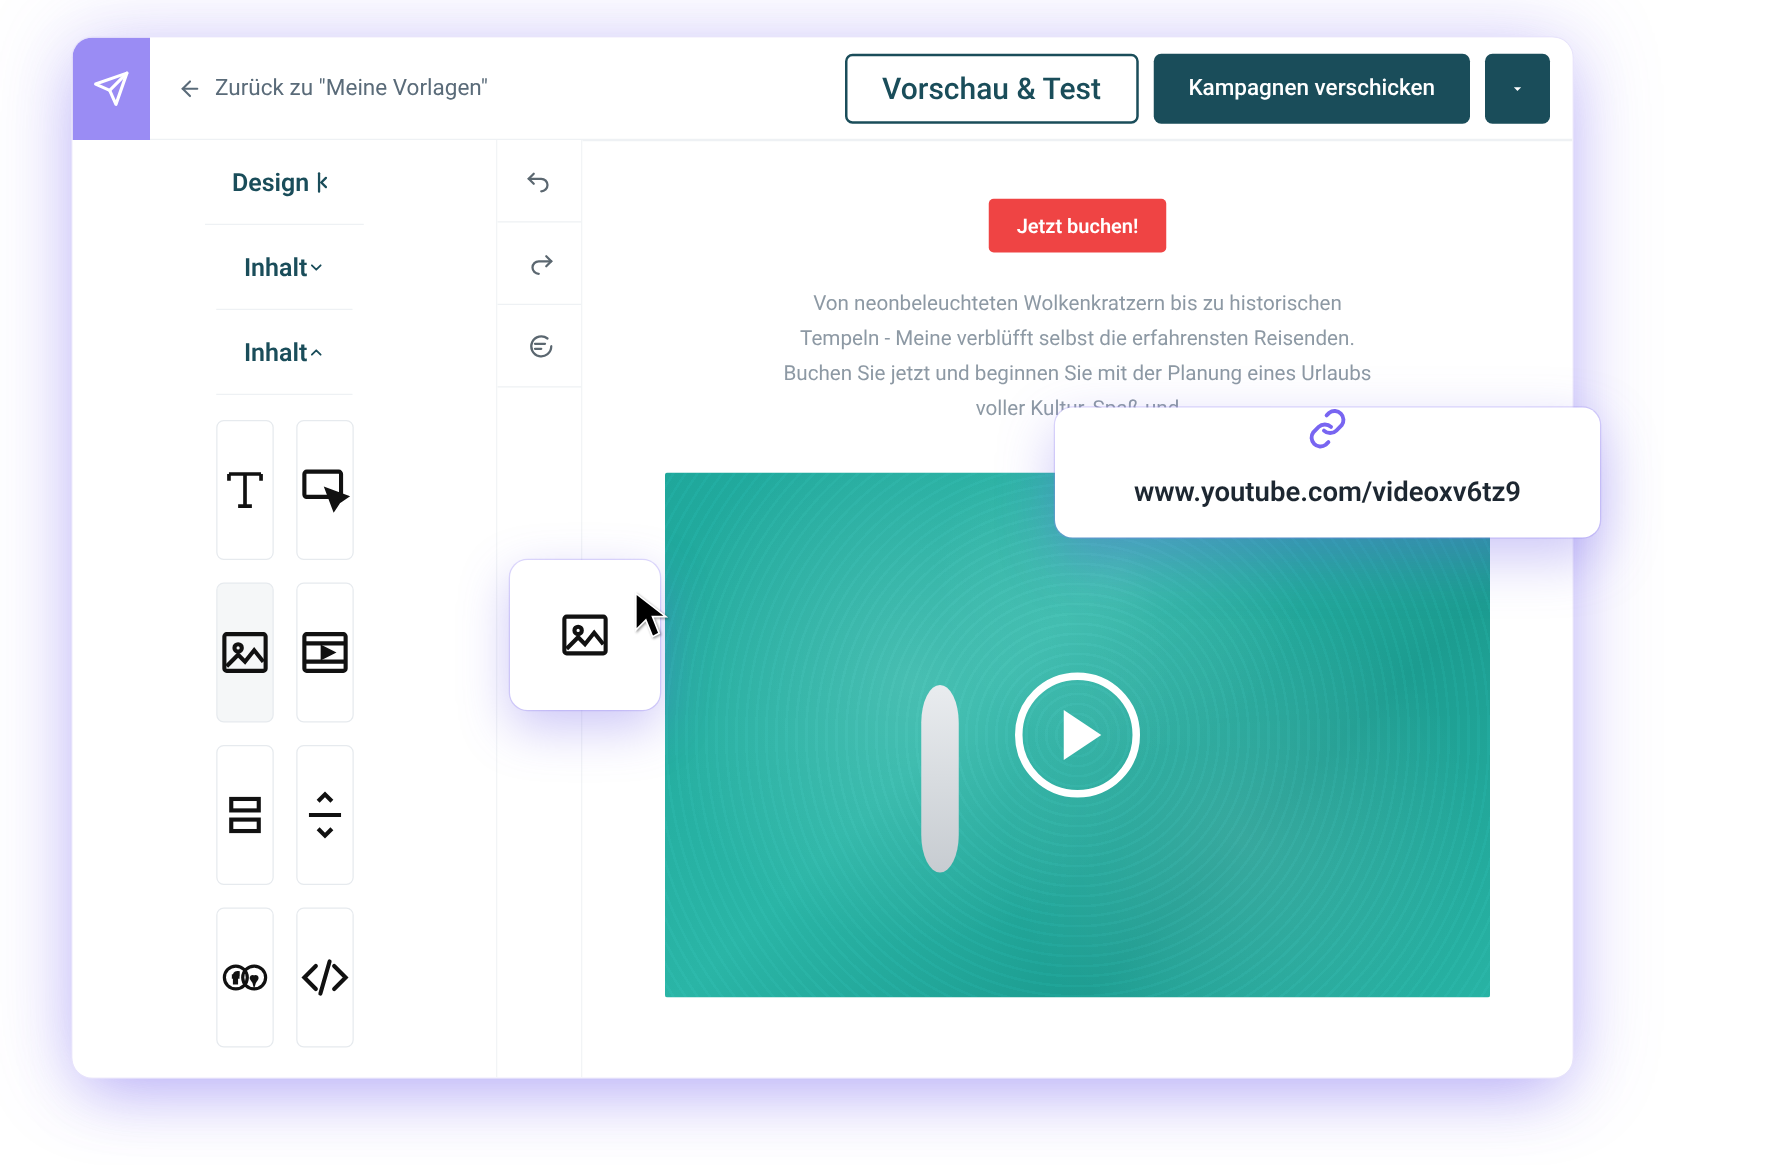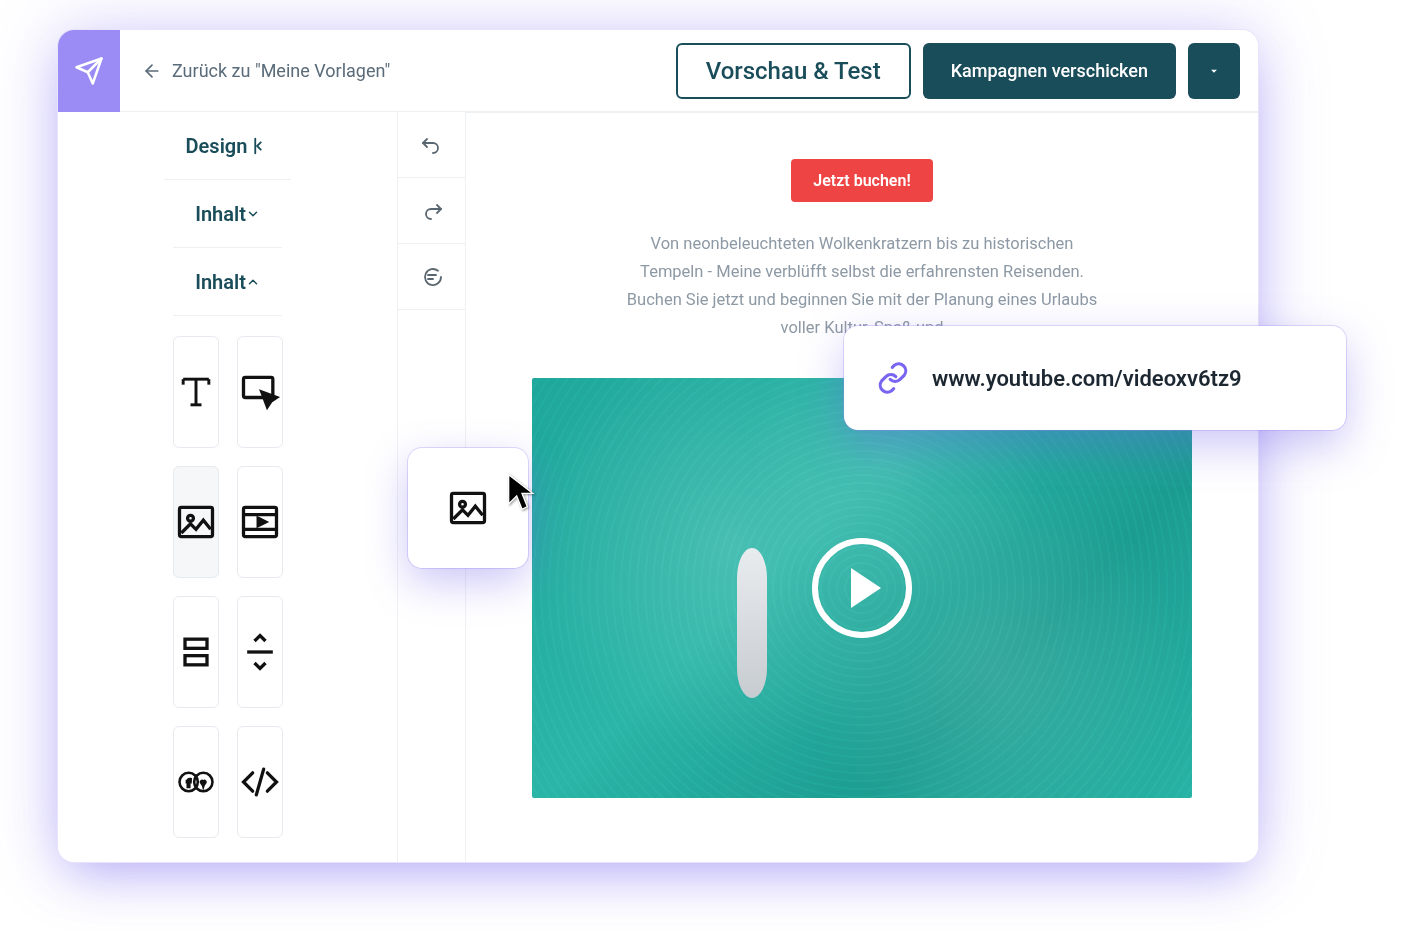--- a/index.html
+++ b/index.html
@@ -41,21 +41,21 @@
   .kayak{position:absolute;left:200px;top:170px;width:40px;height:150px;display:flex;flex-direction:column;align-items:center;}
   .kayak .board{width:30px;height:150px;background:linear-gradient(#e9ecef,#c7ccd1);border-radius:50%/20%;}
   .play{position:absolute;left:50%;top:50%;transform:translate(-50%,-50%);width:100px;height:100px;border:6px solid #fff;border-radius:50%;display:flex;align-items:center;justify-content:center;cursor:pointer;}
   .play::after{content:"";display:block;width:0;height:0;border-left:30px solid #fff;border-top:20px solid transparent;border-bottom:20px solid transparent;margin-left:8px;}
   
   .drag-card{position:absolute;left:408px;top:448px;width:120px;height:120px;background:#fff;border-radius:14px;box-shadow:0 14px 40px rgba(108,92,231,.35),0 0 0 1px rgba(154,140,244,.3);display:flex;align-items:center;justify-content:center;}
   .drag-card svg{width:44px;height:44px;}
   .cursor{position:absolute;left:506px;top:472px;}
   .cursor svg{filter:drop-shadow(1px 1px 1px rgba(0,0,0,.4));}
   
-  .url-card{position:absolute;left:844px;top:326px;width:502px;height:104px;background:#fff;border-radius:14px;box-shadow:0 16px 44px rgba(108,92,231,.35),0 0 0 1px rgba(154,140,244,.3);display:flex;align-items:center;gap:22px;padding:0 32px;}
+  .url-card{position:absolute;left:844px;top:326px;width:436px;height:104px;background:#fff;border-radius:14px;box-shadow:0 16px 44px rgba(108,92,231,.35),0 0 0 1px rgba(154,140,244,.3);display:flex;align-items:center;gap:22px;padding:0 32px;flex-direction:column;}
   .url-card .link{color:#7865f1;}
   .url-card .text{font-size:22px;font-weight:600;color:#1d2731;}
   .chev{width:14px;height:14px;}
   .icon-sm{width:20px;height:20px;}
 </style>
 </head>
 <body>
 
 <div class="app-window">
 

